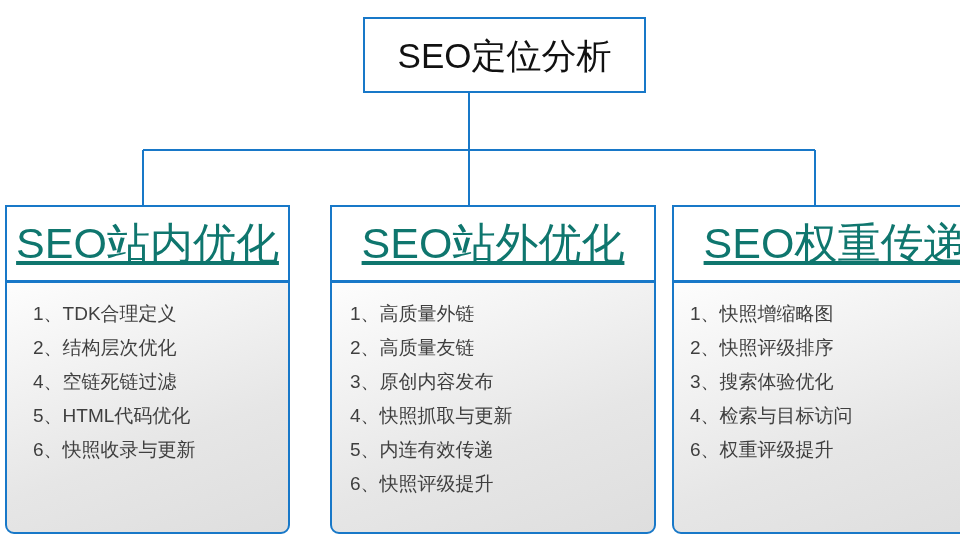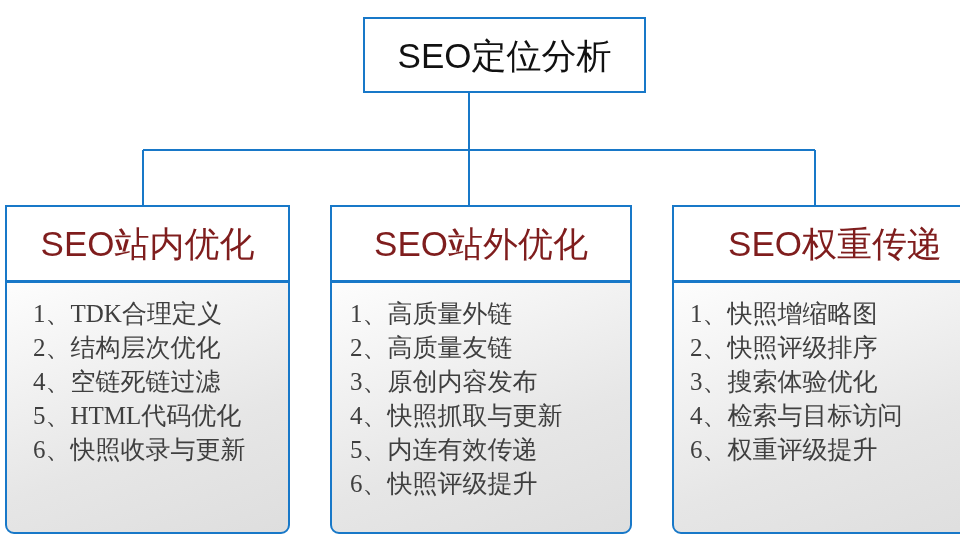--- a/index.html
+++ b/index.html
@@ -65,52 +65,52 @@
   .branch-header {
     box-sizing: border-box;
     border: 2px solid #1878c8;
     background: #ffffff;
     height: 77px;
     display: flex;
     align-items: center;
     justify-content: center;
   }
   .branch-title {
-    font-size: 35px;
+    font-size: 43px;
     line-height: 1;
-    color: #7f1d1d;
+    color: #0f766e;
     white-space: nowrap;
+    text-decoration: underline;
   }
   .branch-body {
     box-sizing: border-box;
     border: 2px solid #1878c8;
     border-top: 1px solid #1878c8;
     border-bottom-left-radius: 9px;
     border-bottom-right-radius: 9px;
     height: 252px;
     background: linear-gradient(160deg, #fdfdfd 0%, #f5f5f5 22%, #e6e6e6 62%, #dedede 100%);
     padding: 14px 0 0 0;
     display: flex;
     flex-direction: column;
     align-items: flex-start;
   }
   .branch-body-inner {
     padding-left: 28px;
   }
   .list-item {
-    font-size: 25px;
+    font-size: 19px;
     line-height: 34px;
     color: #3f3f3f;
     white-space: nowrap;
-    font-family: Liberation Serif, serif;
   }
 
   
   #branch-0 { left: 5px;   width: 285px; }
-  #branch-1 { left: 330px; width: 302px; }
+  #branch-1 { left: 330px; width: 326px; }
   #branch-2 { left: 672px; width: 326px; }
 
   #branch-0 .branch-body-inner { padding-left: 26px; }
   #branch-1 .branch-body-inner { padding-left: 18px; }
   #branch-2 .branch-body-inner { padding-left: 16px; }
 </style>
 </head>
 <body>
 
 <div id="diagram">

